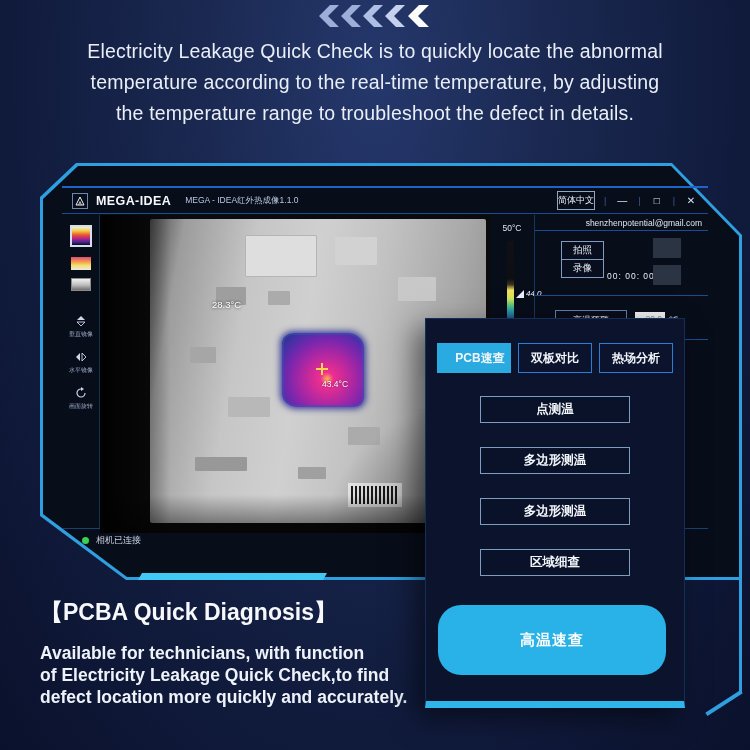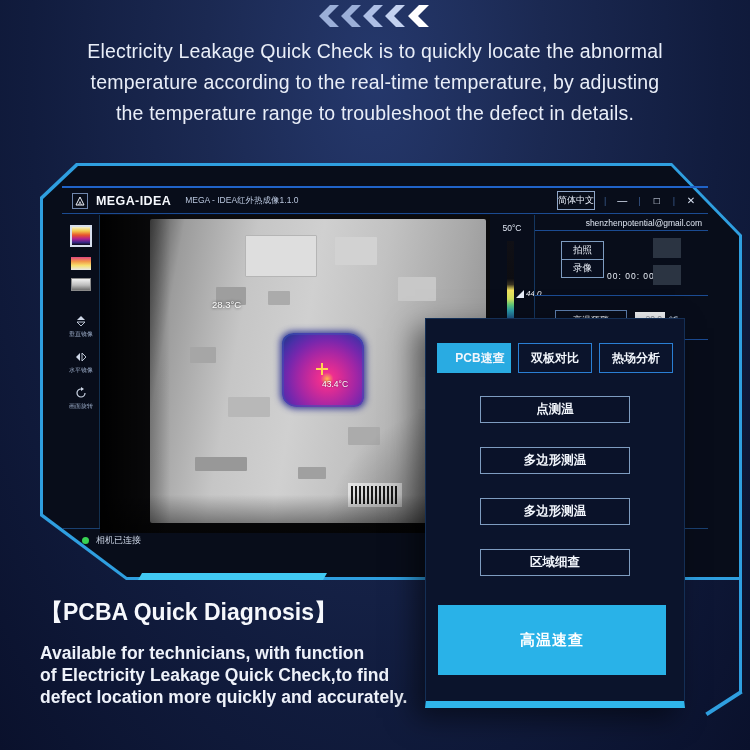--- a/index.html
+++ b/index.html
@@ -134,21 +134,21 @@
   #tabs { position:absolute; left:0; top:24px; width:100%; display:flex; justify-content:center; gap:7px; }
   .tab { width:74px; height:30px; display:flex; align-items:center; justify-content:center;
     font-size:12px; font-weight:bold; color:#f2f6fc; border:1px solid #2a7fd4; background:transparent; }
   .tab.active { background:#29abe2; border-color:#29abe2;padding-left:12px; }
   .pbtn { position:absolute; left:54px; width:150px; height:27px; display:flex; align-items:center;
     justify-content:center; font-size:12.5px; font-weight:bold; color:#f2f6fc;
     border:1px solid #7e9cc0; background:rgba(10,18,38,0.3); }
   #pbtn0 { top:77px; } #pbtn1 { top:128px; } #pbtn2 { top:179px; } #pbtn3 { top:230px; }
   #primary-btn { position:absolute; left:12px; top:286px; width:228px; height:70px;
     background:#29b2e8; display:flex; align-items:center; justify-content:center;
-    font-size:15px; font-weight:bold; color:#ffffff; letter-spacing:1px; }
+    font-size:15px; font-weight:bold; color:#ffffff; letter-spacing:1px;border-radius:23px; }
 
   
   #footer { left:40px; top:597px; width:400px; z-index:4; }
   #footer-title { font-size:23px; font-weight:bold; color:#f6f8fc; }
   #footer-lines { margin-top:14px; font-size:17.5px; font-weight:bold; line-height:22px; color:#eef2fa; }
 </style>
 </head>
 <body>
 
 <div id="page">

